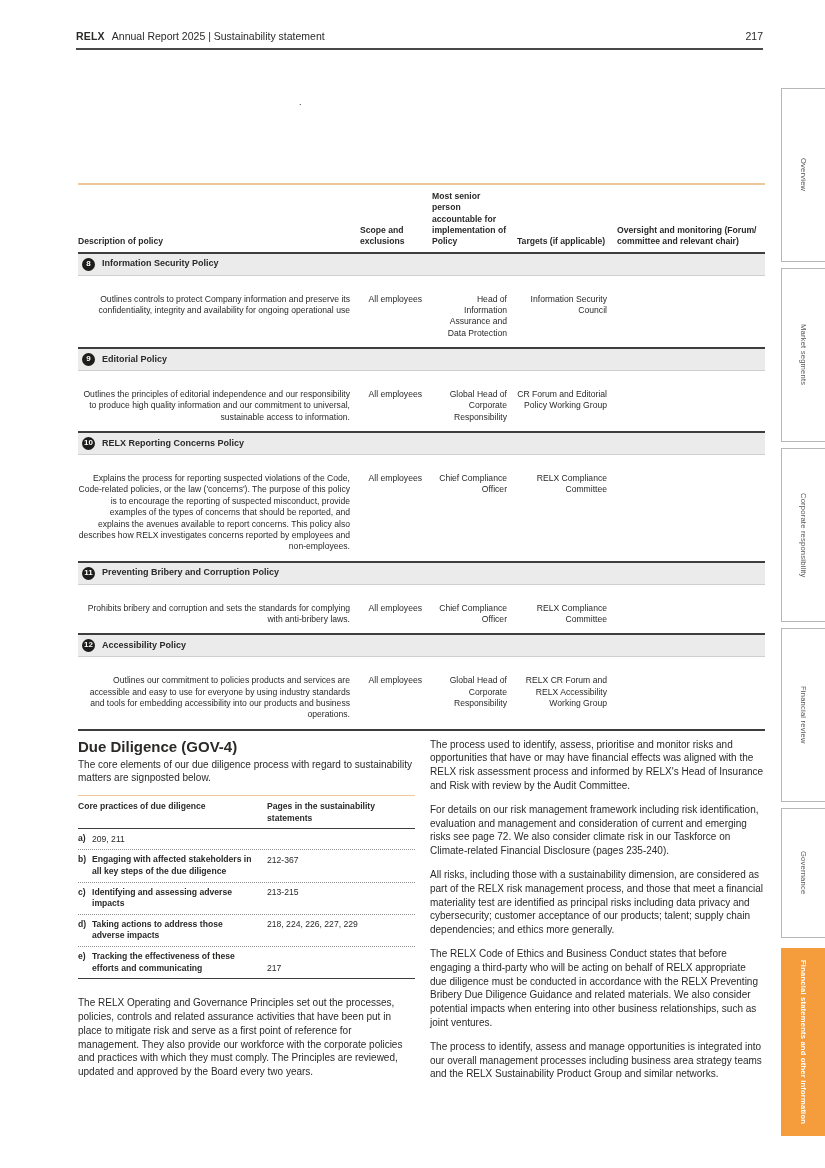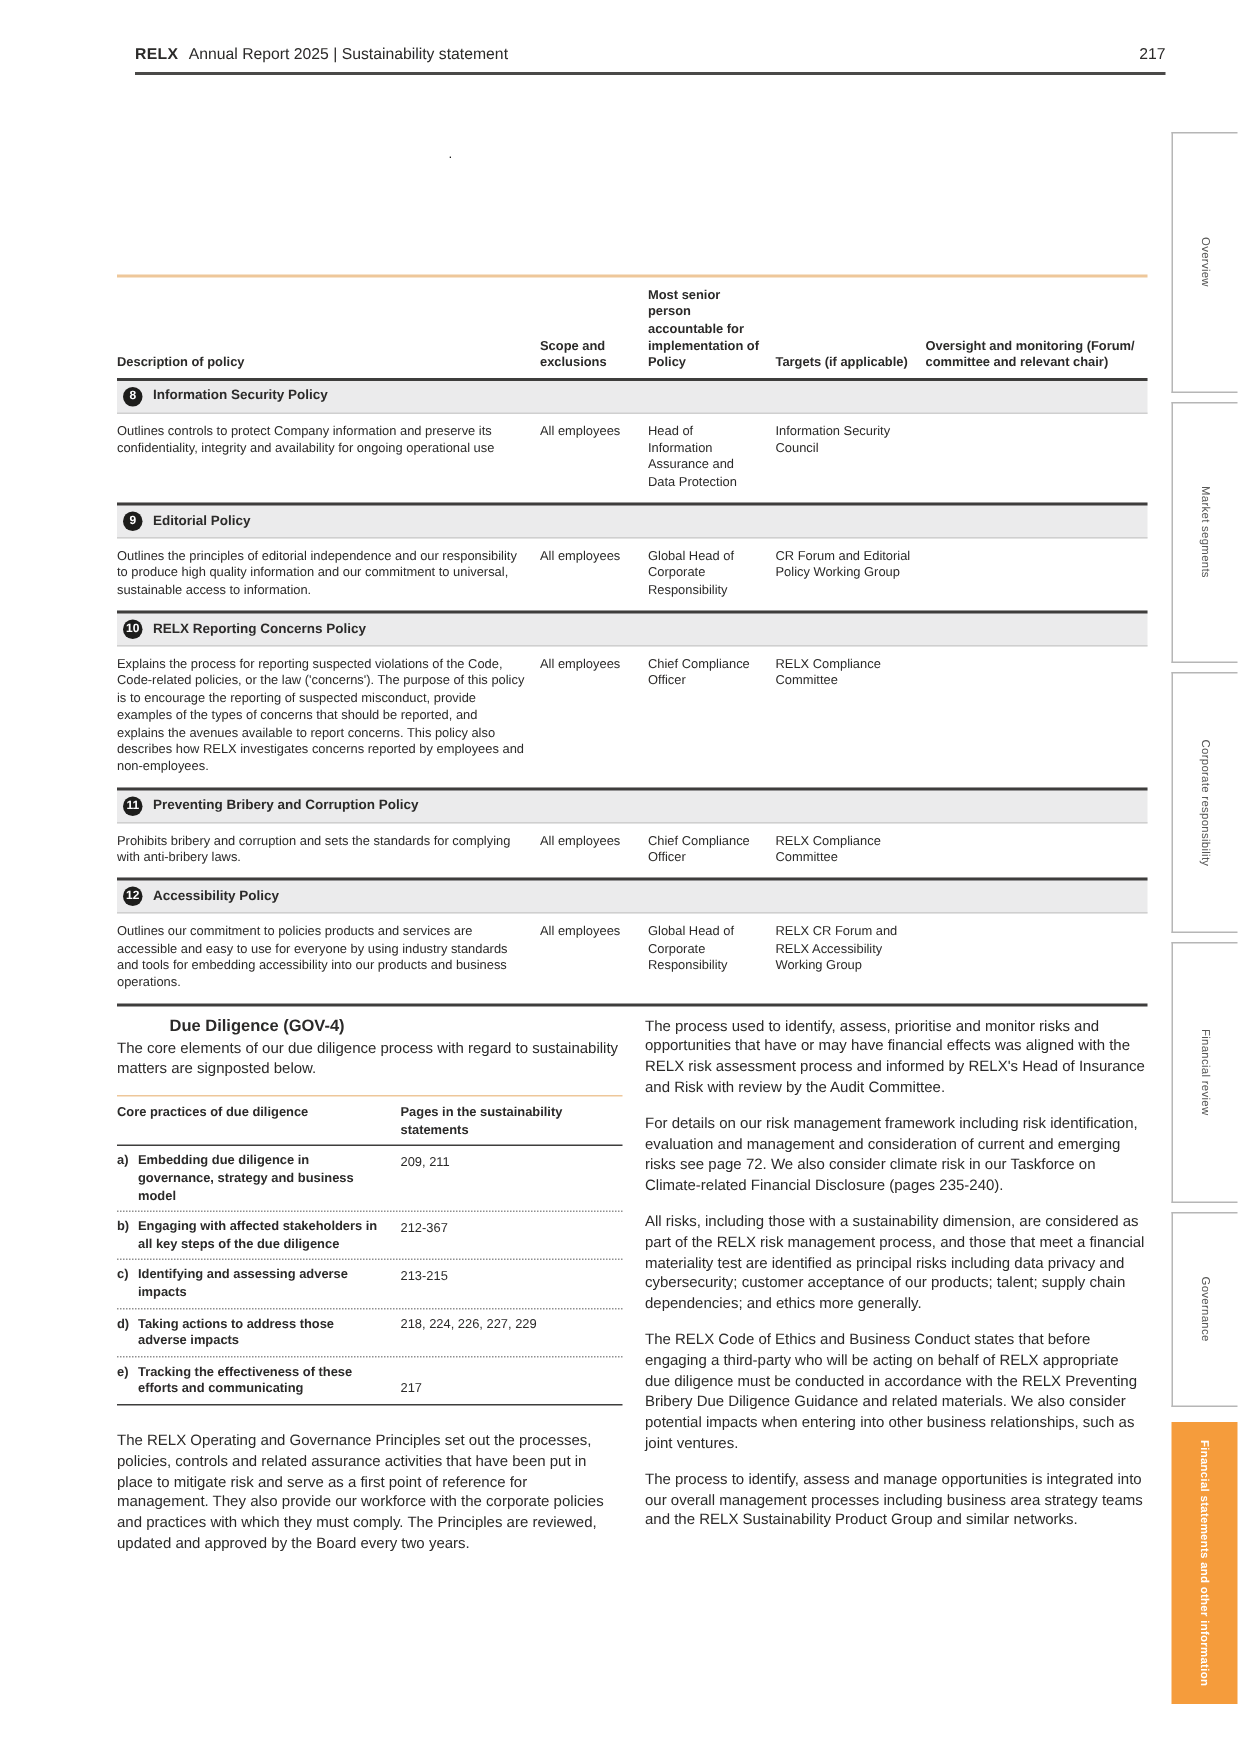--- a/index.html
+++ b/index.html
@@ -8,21 +8,21 @@
     font-family:"Liberation Sans", sans-serif;
     background:#ffffff;
     color:#2b2a29;
     position:relative;
     overflow:hidden;
   }
   .page { position:absolute; inset:0; background:#fff; }
 
   
   .doc-header {
-    position:absolute; left:90px; top:30px; width:687px;
+    position:absolute; left:76px; top:30px; width:687px;
     display:flex; align-items:flex-end; justify-content:space-between;
     padding-bottom:6px; border-bottom:2px solid #4a4948;
     font-size:10.5px;
   }
   .doc-header .left { display:flex; gap:7px; align-items:baseline; }
   .brand { font-weight:bold; letter-spacing:.2px; }
   .stray-dot { position:absolute; left:299px; top:97px; font-size:9px; color:#1a1a1a; }
 
   
   .content { position:absolute; left:78px; top:183px; width:687px; }
@@ -33,27 +33,27 @@
   .section-row {
     background:#ebebec; border-top:2px solid #3e3d3c; border-bottom:1px solid #cfcfcf;
     display:flex; align-items:center; gap:7px; padding:4px 0 4px 4px; min-height:20px;
   }
   .badge {
     width:13px; height:13px; border-radius:50%; background:#1d1d1b; color:#fff;
     font-size:8px; font-weight:bold; display:flex; align-items:center; justify-content:center;
     flex:0 0 auto;
   }
   .section-title { font-weight:bold; font-size:9px; }
-  .pt-body .cell { padding:6px 10px 8px 0; }
+  .pt-body .cell { padding:18px 10px 8px 0;text-align:right; }
   .pt-body { border-bottom:0; }
   .policy-table { border-bottom:2px solid #3e3d3c; }
 
   
   .cols { display:grid; grid-template-columns:337px 335px; column-gap:15px; margin-top:7px; }
-  .h2 { font-size:11px; font-weight:bold; margin-bottom:3px;margin-left:35px; }
+  .h2 { font-size:15px; font-weight:bold; margin-bottom:3px; }
   .body-text { font-size:10px; line-height:1.38; }
   .para { margin-bottom:10px; font-size:10px; line-height:1.38; }
 
   
   .dd-table { margin-top:10px; border-top:1.5px solid #eec79a; font-size:8.6px; line-height:1.35; }
   .dd-head { display:grid; grid-template-columns:189px 1fr; border-bottom:1.5px solid #3e3d3c; }
   .dd-head .cell { font-weight:bold; padding:5px 0 4px 0; }
   .dd-row { display:grid; grid-template-columns:14px 175px 1fr; border-bottom:1px dotted #8f8f8f; padding:4px 0 4px 0; }
   .dd-row:last-child { border-bottom:1.5px solid #3e3d3c; }
   .dd-prefix { font-weight:bold; }
@@ -178,21 +178,20 @@
         <div class="h2">Due Diligence (GOV-4)</div>
         <div class="body-text">The core elements of our due diligence process with regard to sustainability matters are signposted below.</div>
 
         <div class="dd-table">
           <div class="dd-head">
             <div class="cell">Core practices of due diligence</div>
             <div class="cell">Pages in the sustainability statements</div>
           </div>
           <div class="dd-row">
             <div class="dd-prefix">a)</div>
-            <div class="dd-label">Embedding due diligence in governance, strategy and business model</div>
             <div class="dd-pages">209, 211</div>
           </div>
           <div class="dd-row">
             <div class="dd-prefix">b)</div>
             <div class="dd-label">Engaging with affected stakeholders in all key steps of the due diligence</div>
             <div class="dd-pages">212-367</div>
           </div>
           <div class="dd-row">
             <div class="dd-prefix">c)</div>
             <div class="dd-label">Identifying and assessing adverse impacts</div>

